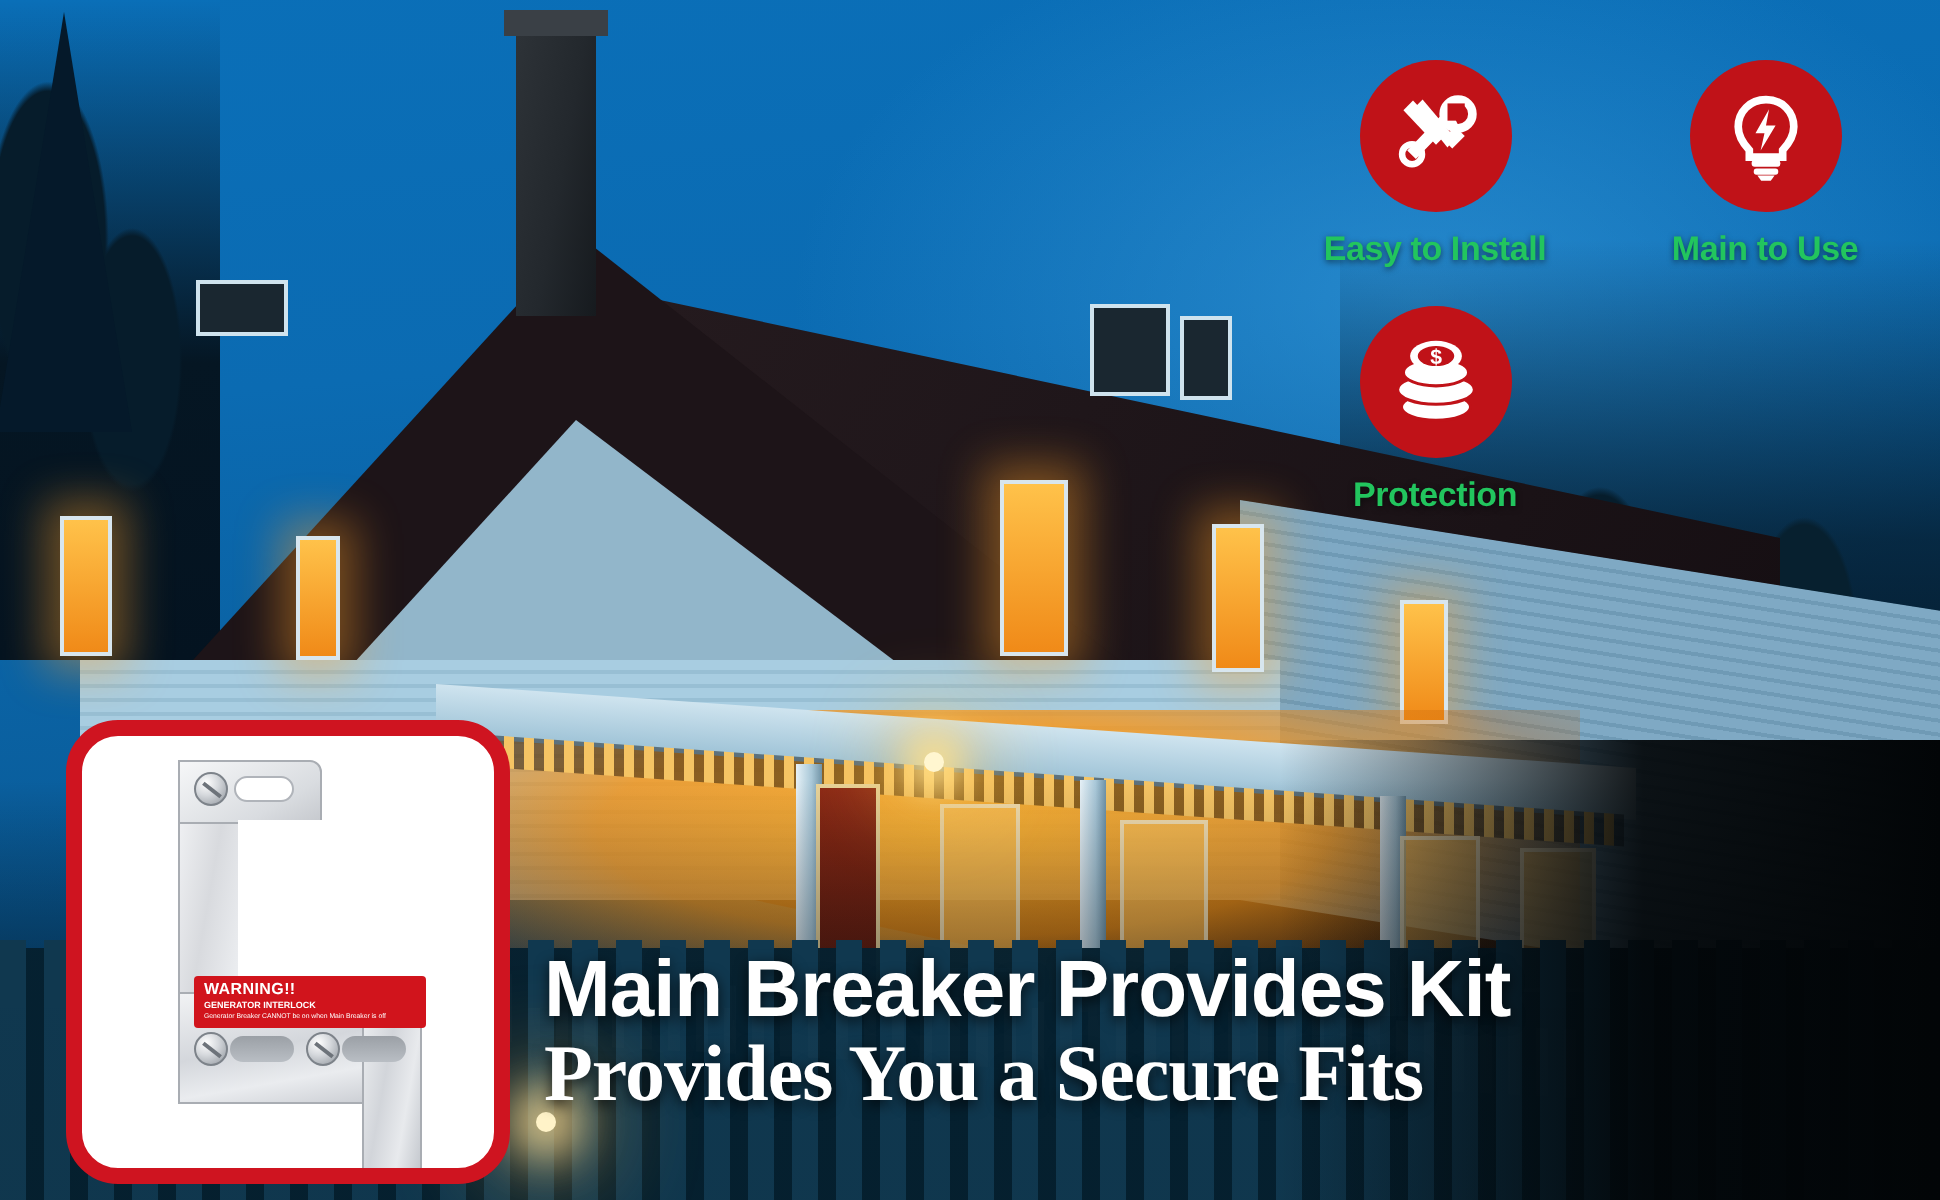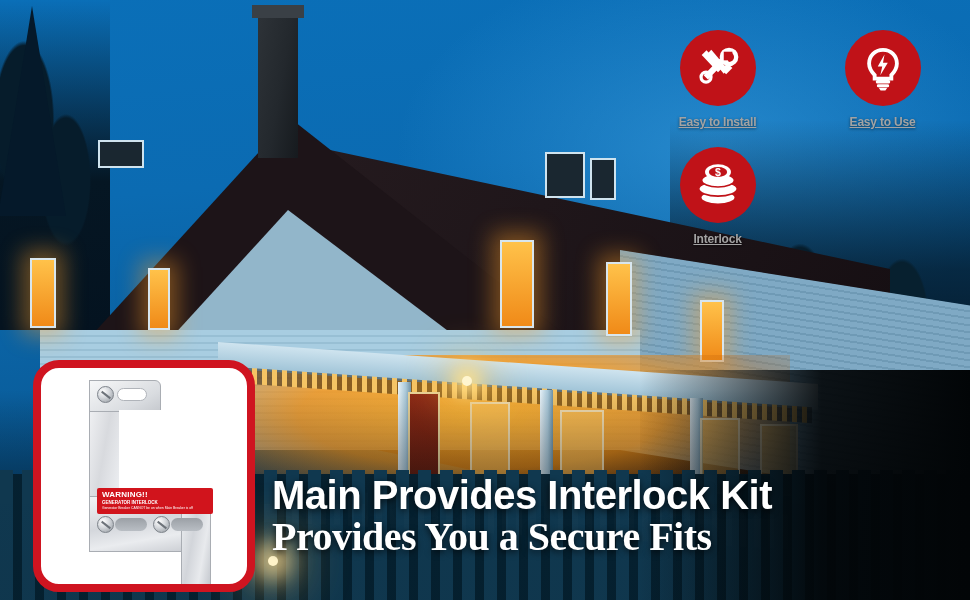--- a/index.html
+++ b/index.html
@@ -199,23 +199,23 @@
     grid-template-columns: 1fr 1fr; gap: 18px 10px;
   }
   .badge { display: flex; flex-direction: column; align-items: center; }
   .badge-circle {
     width: 76px; height: 76px; border-radius: 50%;
     background: #c01218;
     display: flex; align-items: center; justify-content: center;
   }
   .badge-circle svg { display: block; }
   .badge-label {
-    margin-top: 9px; color: #a3a3a3;
-    font-size: 12px; font-weight: bold; letter-spacing: -.2px;
-    white-space: nowrap; text-shadow: 0 1px 3px rgba(0,0,0,.55); text-decoration: underline;
+    margin-top: 9px; color: #22c55e;
+    font-size: 17px; font-weight: bold; letter-spacing: -.2px;
+    white-space: nowrap; text-shadow: 0 1px 3px rgba(0,0,0,.55);
   }
 
   
   .headline {
     position: absolute; left: 272px; top: 474px; width: 680px;
     color: #ffffff;
     font-size: 40px; font-weight: bold; line-height: 1.06;
     letter-spacing: -.5px;
     text-shadow: 0 2px 7px rgba(0,0,0,.75);
   }
@@ -380,46 +380,46 @@
         <span>
           <svg width="46" height="46" viewBox="0 0 48 48">
             <path d="M24 5 C15.5 5 9.5 11.4 9.5 19.2 C9.5 24.6 12.4 28.3 15.3 31.4 L15.3 35 L32.7 35 L32.7 31.4 C35.6 28.3 38.5 24.6 38.5 19.2 C38.5 11.4 32.5 5 24 5 Z" fill="none" stroke="#fff" stroke-width="4"></path>
             <rect x="16.5" y="36.5" width="15" height="3.6" rx="1.6" fill="#fff"></rect>
             <rect x="17.6" y="41" width="12.8" height="3.2" rx="1.5" fill="#fff"></rect>
             <path d="M19.5 44.6 L28.5 44.6 L26.5 47.4 L21.5 47.4 Z" fill="#fff"></path>
             <path d="M25.6 10 L18.5 22.5 L23.2 22.5 L21.2 31.5 L29 18.5 L24 18.5 Z" fill="#fff"></path>
           </svg>
         </span>
       </div>
-      <div class="badge-label">Easy to Use</div>
+      <div class="badge-label">Main to Use</div>
     </div>
 
 
     <div class="badge">
       <div class="badge-circle">
         <span>
           <svg width="48" height="48" viewBox="0 0 50 50" fill="#fff">
             <ellipse cx="25" cy="38" rx="18" ry="7"></ellipse>
             <ellipse cx="25" cy="38" rx="18" ry="7" fill="none" stroke="#c01218" stroke-width="1.6"></ellipse>
             <ellipse cx="25" cy="29" rx="20" ry="7.6"></ellipse>
             <ellipse cx="25" cy="29" rx="20" ry="7.6" fill="none" stroke="#c01218" stroke-width="1.6"></ellipse>
             <ellipse cx="25" cy="20" rx="17" ry="7"></ellipse>
             <ellipse cx="25" cy="20" rx="17" ry="7" fill="none" stroke="#c01218" stroke-width="1.6"></ellipse>
             <ellipse cx="25" cy="11.5" rx="13.5" ry="8"></ellipse>
             <ellipse cx="25" cy="11.5" rx="9.5" ry="5.2" fill="#c01218"></ellipse>
             <text x="25" y="15.4" text-anchor="middle" fill="#fff" font-family="Liberation Sans, sans-serif" font-size="11" font-weight="bold">$</text>
           </svg>
         </span>
       </div>
-      <div class="badge-label">Interlock</div>
+      <div class="badge-label">Protection</div>
     </div>
   </div>
 
   <div class="headline">
-    <span>Main Provides Interlock Kit</span>
+    <span>Main Breaker Provides Kit</span>
     <span class="l2">Provides You a Secure Fits</span>
   </div>
 
   <div class="product-card">
     <div class="plate-wrap">
       <div class="plate"></div>
       <div class="plate-tab"></div>
       <div class="plate-notch"></div>
       <div class="plate-foot"></div>
       <div class="plate-leg"></div>

